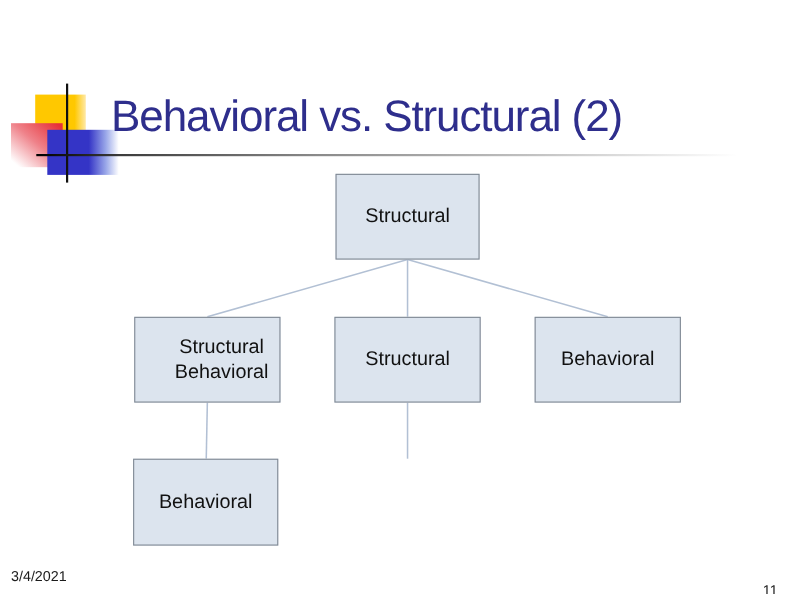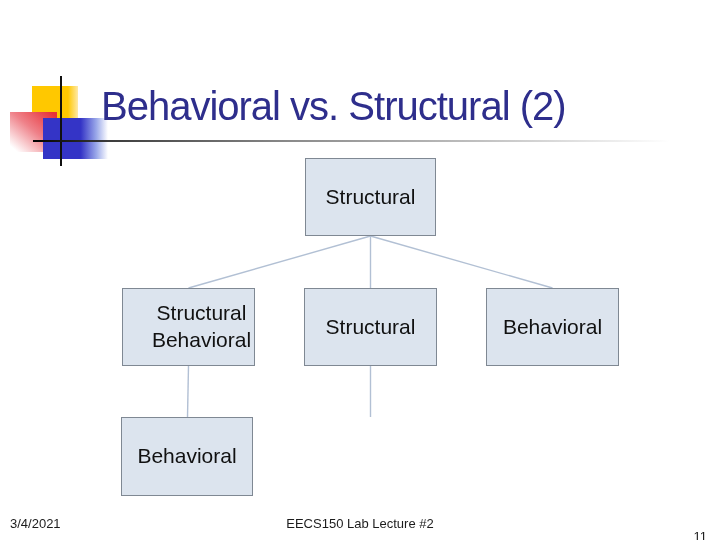--- a/index.html
+++ b/index.html
@@ -23,21 +23,21 @@
     position:absolute;left:101px;top:84px;margin:0;
     font-size:40px;font-weight:400;letter-spacing:-1px;
     color:#2e2e8c;white-space:nowrap;
   }
   
   .connectors{position:absolute;left:0;top:0;}
   .node{
     position:absolute;box-sizing:border-box;
     background:#dce4ee;border:1px solid #7f8893;
     display:flex;align-items:center;justify-content:center;text-align:center;
-    font-size:21px;line-height:1.28;color:#111;padding:2px 4px;
+    font-size:18px;line-height:1.28;color:#111;padding:2px 4px;
   }
   .node-root{left:305px;top:158px;width:131px;height:78px;}
   .node-child-left{left:122px;top:288px;width:133px;height:78px;padding-left:30px;}
   .node-child-mid{left:304px;top:288px;width:133px;height:78px;}
   .node-child-right{left:486px;top:288px;width:133px;height:78px;}
   .node-leaf-left{left:121px;top:417px;width:132px;height:79px;}
   .node-leaf-mid{left:304px;top:417px;width:133px;height:79px;}
   
   .footer-text{position:absolute;top:516px;font-size:13px;color:#1c1c1c;}
   .footer-date{left:10px;}
@@ -67,16 +67,15 @@
     <line x1="370.5" y1="366" x2="370.5" y2="417" stroke="#b2c0d4" stroke-width="1.4"></line>
   </svg>
 
   <div class="node node-root">Structural</div>
   <div class="node node-child-left">Structural Behavioral</div>
   <div class="node node-child-mid">Structural</div>
   <div class="node node-child-right">Behavioral</div>
   <div class="node node-leaf-left">Behavioral</div>
 
   <div class="footer-text footer-date">3/4/2021</div>
-  <div class="footer-text footer-title">EECS150 Lab Lecture #2</div>
   <div class="footer-text footer-page">11</div>
 
 </div>
 
 </body></html>

